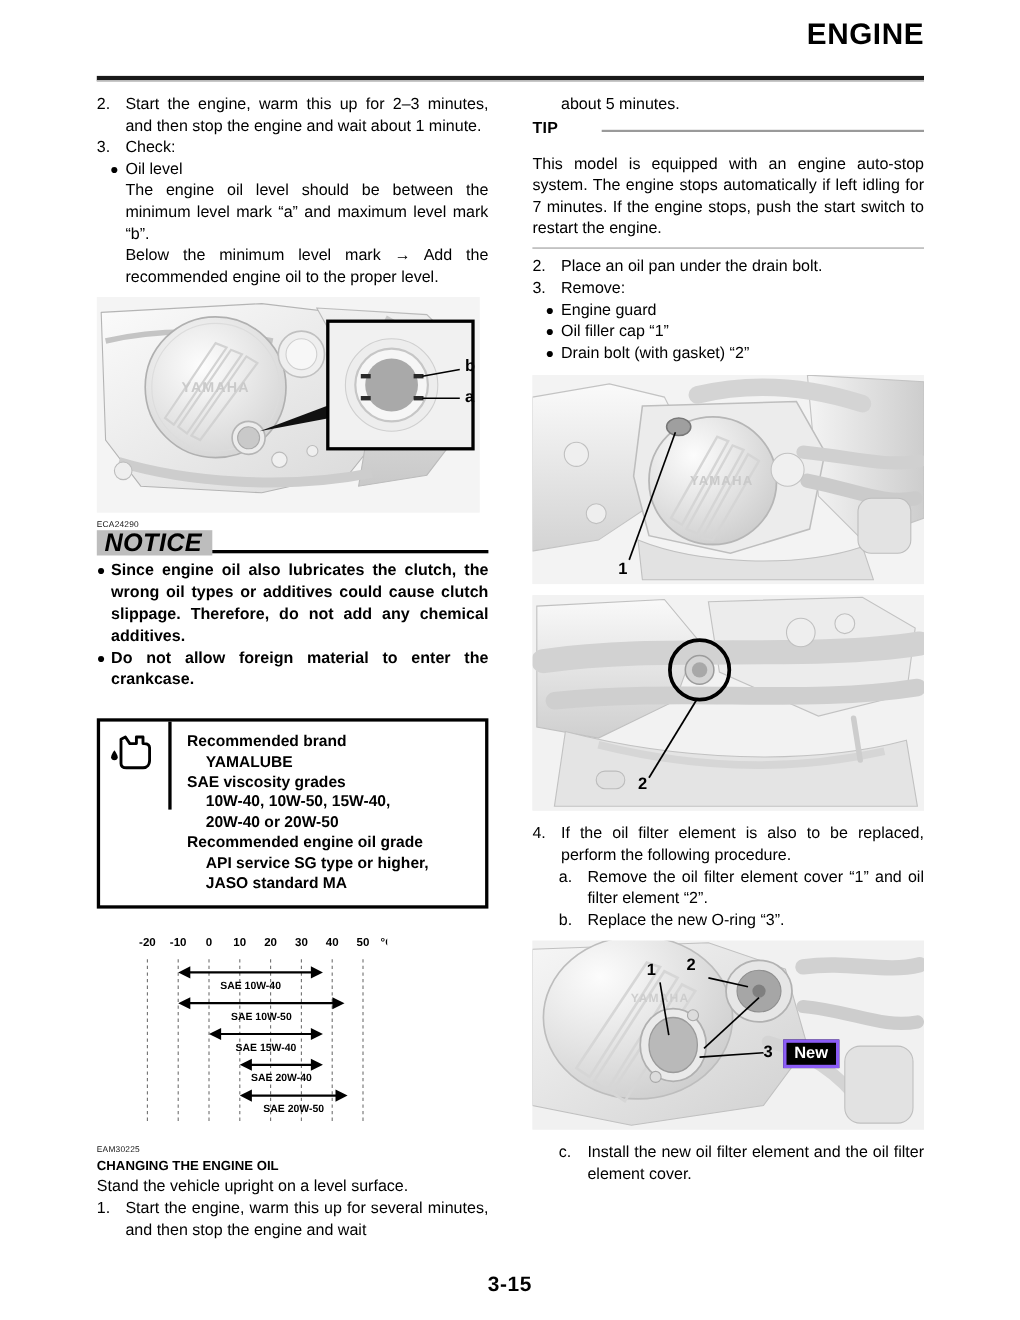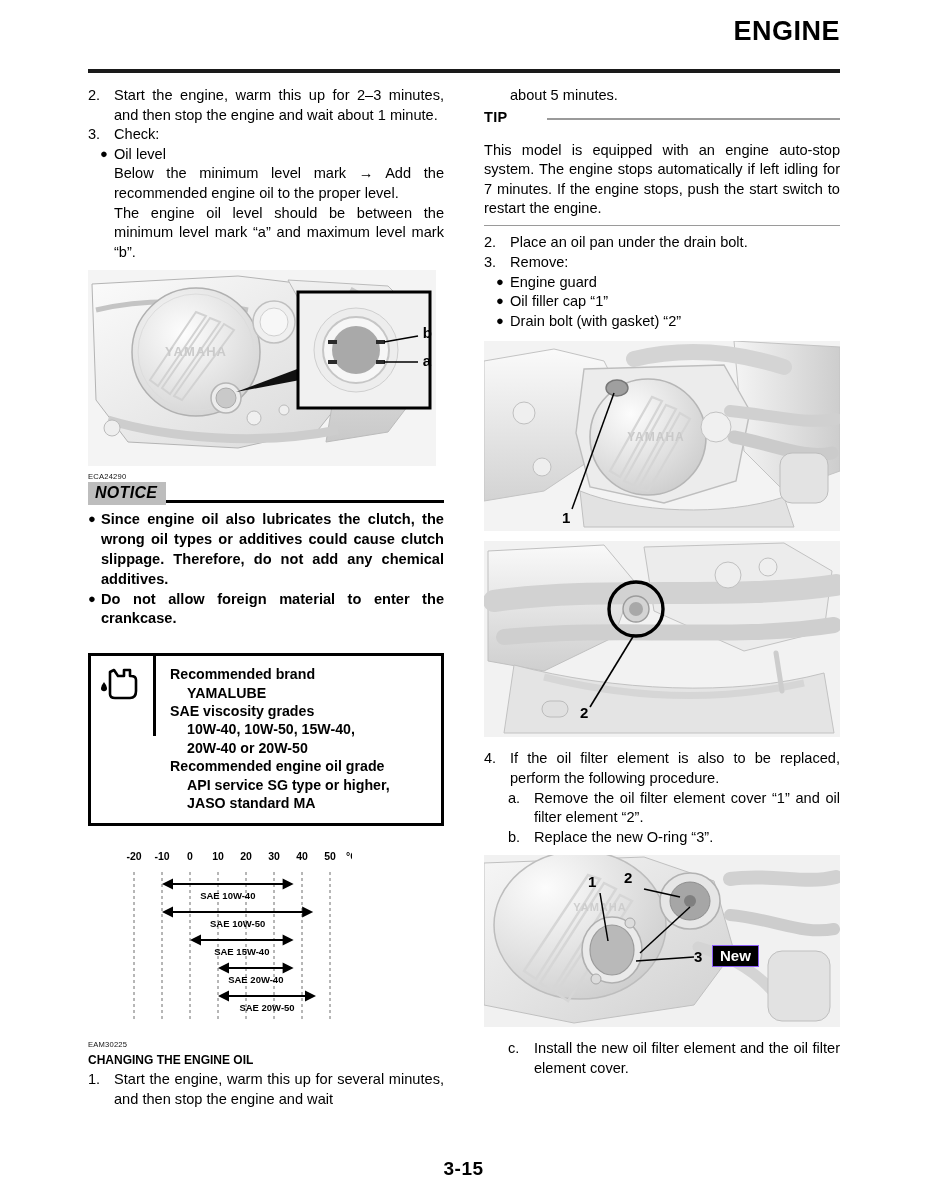--- a/index.html
+++ b/index.html
@@ -26,21 +26,21 @@
   .ind{padding-left:26px;}
   .ind2{padding-left:38px;}
   .alpha{position:relative;padding-left:50px;}
   .alpha>.n{position:absolute;left:24px;top:0;}
 
   
   .code{font-size:7.6px;letter-spacing:.2px;line-height:9px;color:#111;margin:0;}
 
   
   .notice-row{display:flex;align-items:flex-end;margin-top:1px;}
-  .notice-tag{background:#bdbdbd;color:#000;font-size:16px;font-weight:bold;font-style:italic;
+  .notice-tag{background:#bdbdbd;color:#000;font-size:23px;font-weight:bold;font-style:italic;
     padding:1px 9px 2px 7px;line-height:20px;letter-spacing:.3px;}
   .notice-line{flex:1;height:3px;background:#000;margin-bottom:2px;}
   .notice-body{font-size:14.6px;line-height:19.8px;font-weight:bold;margin-top:5px;}
 
   
   .tip-row{display:flex;align-items:center;margin-top:3px;gap:37px;}
   .tip-tag{font-size:14.5px;font-weight:bold;letter-spacing:.3px;}
   .tip-line{flex:1;height:1.5px;background:#9a9a9a;margin-left:3px;margin-top:5px;}
   .rule-thin{height:1.5px;background:#9a9a9a;margin:6px 0 7px;}
 
@@ -53,21 +53,21 @@
 
   
   .chart{margin-top:20px;padding-left:24px;}
   .chart svg{display:block;}
 
   
   .fig{position:relative;background:#f2f2f2;overflow:hidden;}
   .fig svg{display:block;width:100%;height:100%;}
   .callout{position:absolute;font-size:15px;font-weight:bold;color:#000;}
   .newbadge{position:absolute;background:#000;color:#fff;font-size:15px;font-weight:bold;
-     padding:1px 7px 2px;line-height:17px;border:1px solid #8b5cf6;}
+     padding:1px 7px 2px;line-height:17px;border:3px solid #8b5cf6;}
 
   
   .footer{position:absolute;left:0;top:1158px;width:927px;text-align:center;
      font-size:19px;font-weight:bold;letter-spacing:.5px;}
 </style>
 </head>
 <body>
 
 <div class="page">
 
@@ -86,22 +86,22 @@
     <div class="p num" style="margin-top:0">
       <span class="n">3.</span>
       <span>Check:</span>
     </div>
 
     <div class="p bul">
       <span class="b">●</span>
       <span>Oil level</span>
     </div>
 
+    <div class="p ind just">The engine oil level should be between the minimum level mark “a” and maximum level mark “b”.</div>
     <div class="p ind just">Below the minimum level mark → Add the recommended engine oil to the proper level.</div>
-    <div class="p ind just">The engine oil level should be between the minimum level mark “a” and maximum level mark “b”.</div>
 
     <div class="fig" style="margin-top:8px;width:348px;height:196px;">
       <svg viewBox="0 0 348 196" preserveAspectRatio="none">
         <defs>
           <linearGradient id="gm1" x1="0" y1="0" x2="1" y2="1">
             <stop offset="0" stop-color="#fbfbfb"></stop>
               <stop offset="1" stop-color="#d8d8d8"></stop>
           </linearGradient>
           <linearGradient id="gm2" x1="0" y1="0" x2="0" y2="1">
             <stop offset="0" stop-color="#f0f0f0"></stop>
@@ -231,20 +231,21 @@
           <text x="143.8" y="137" text-anchor="middle" font-family="'Liberation Sans',sans-serif" font-size="9.5" font-weight="bold" fill="#000">SAE 20W-40</text>
           <line x1="113" y1="150" x2="197" y2="150" stroke="#000" stroke-width="2"></line>
           <polygon points="106,150 117,144.5 117,155.5" fill="#000"></polygon>
           <polygon points="204,150 193,144.5 193,155.5" fill="#000"></polygon>
           <text x="155" y="165" text-anchor="middle" font-family="'Liberation Sans',sans-serif" font-size="9.5" font-weight="bold" fill="#000">SAE 20W-50</text>
         </svg>
     </div>
 
     <div class="code" style="margin-top:14px;">EAM30225</div>
     <div class="p" style="font-size:12px;font-weight:bold;line-height:20px;margin-top:1px;">CHANGING THE ENGINE OIL</div>
+    <div class="p">Stand the vehicle upright on a level surface.</div>
     <div class="p num just">
       <span class="n">1.</span>
       <span>Start the engine, warm this up for several minutes, and then stop the engine and wait</span>
     </div>
   </div>
 
   <div class="col col-right">
 
     <div class="p ind">about 5 minutes.</div>
 

